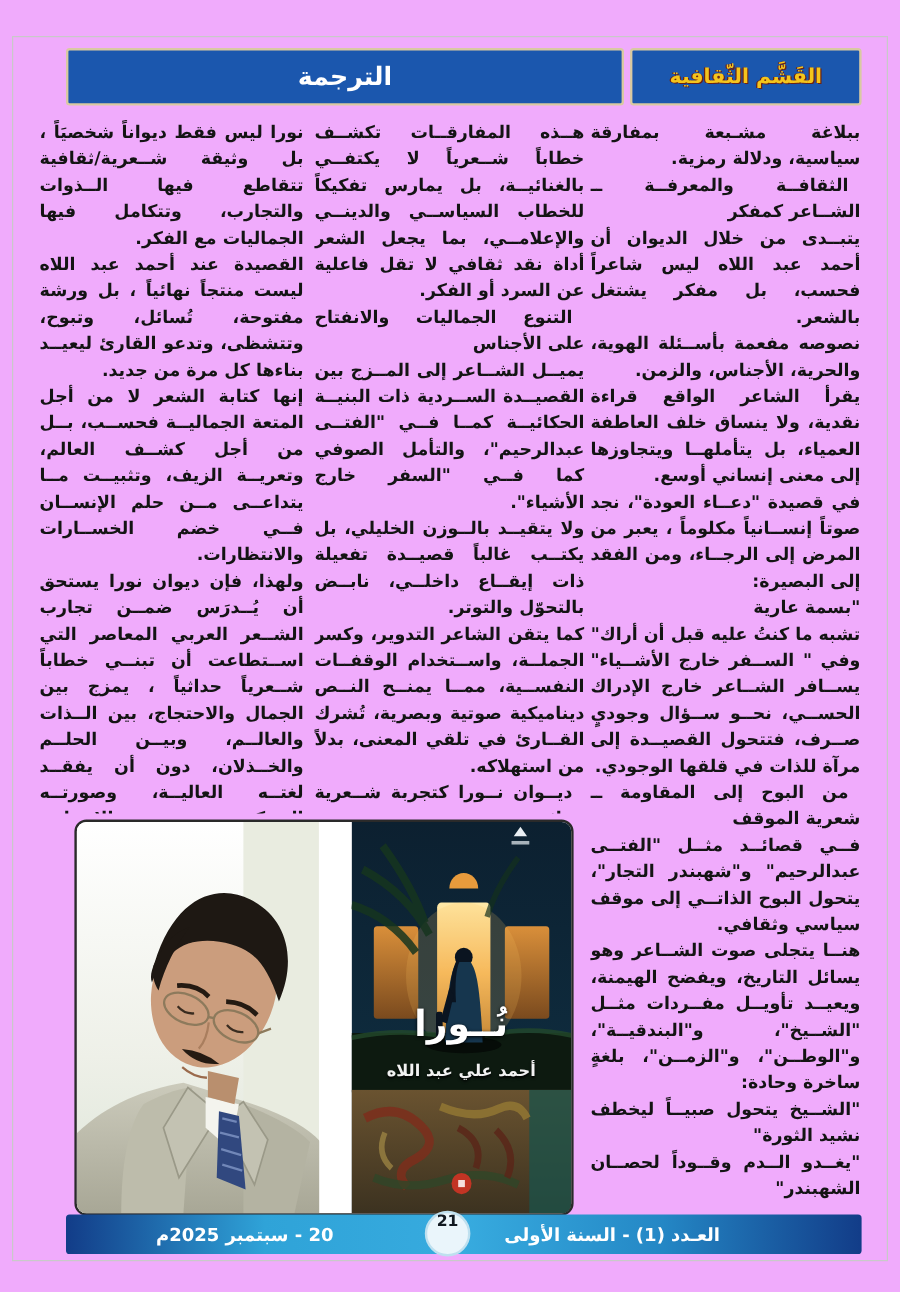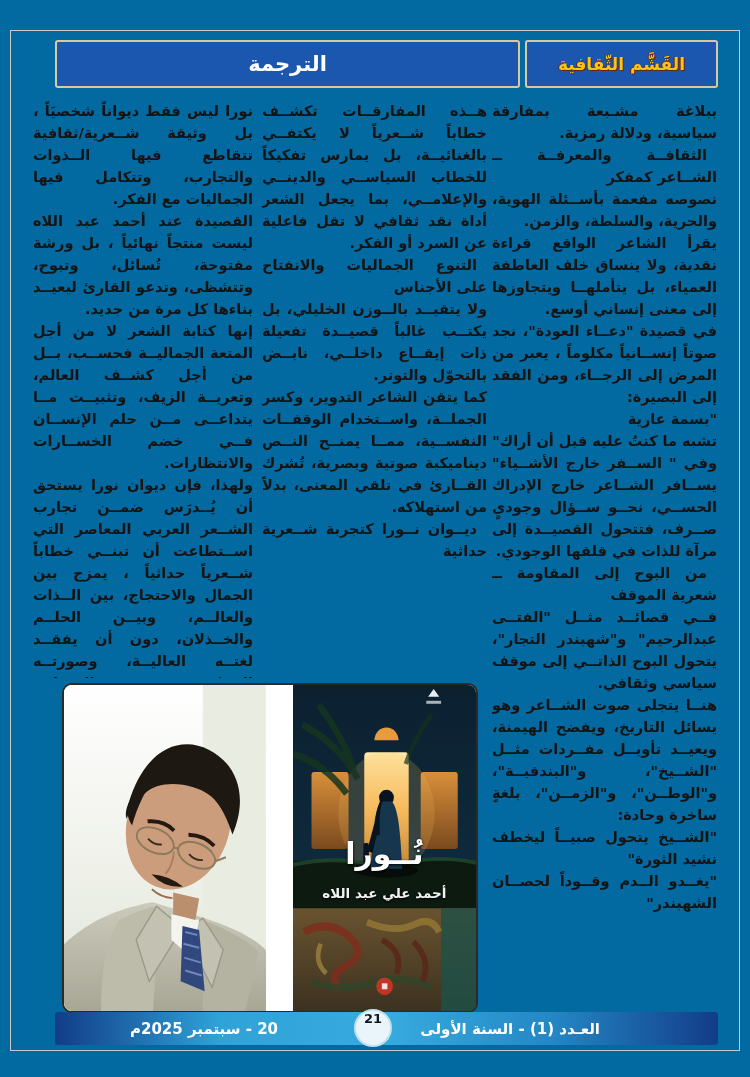--- a/index.html
+++ b/index.html
@@ -1,17 +1,17 @@
 <!DOCTYPE html>
 <html lang="ar" dir="rtl"><head>
 <meta charset="utf-8">
 <style>
   html,body{margin:0;padding:0;background:#ffffff;}
   .page{
-    position:relative;width:750px;height:1077px;background:#0369a1;
+    position:relative;width:750px;height:1077px;background:#f0abfc;
     font-family:"DejaVu Sans",sans-serif;overflow:hidden;direction:rtl;
   }
   .frame{
     position:absolute;left:10px;right:10px;top:30px;bottom:26px;
     border:1px solid #c9c9c9;pointer-events:none;
   }
   
   .hdr-box{
     position:absolute;top:40px;height:48px;background:#1b57ae;
     border:2px solid #d9c9a2;border-radius:3px;box-sizing:border-box;
@@ -81,36 +81,38 @@
   <div class="hdr-box hdr-title">
     <span>الترجمة</span>
   </div>
   <div class="hdr-box hdr-logo">
     <span>القَشَّم الثّقافية</span>
   </div>
 
   <div class="col col-right">
     <div class="p">ببلاغة مشـبعة بمفارقة سياسية، ودلالة رمزية.</div>
     <div class="p heading">الثقافــة والمعرفــة ــ الشــاعر كمفكر</div>
-    <div class="p">نصوصه مفعمة بأســئلة الهوية، والحرية، والسلطة، والزمن.</div>
+    <div class="p">يتبــدى من خلال الديوان أن أحمد عبد اللاه ليس شاعراً فحسب، بل مفكر يشتغل بالشعر.</div>
+    <div class="p">نصوصه مفعمة بأســئلة الهوية، والحرية، الأجناس، والزمن.</div>
     <div class="p">يقرأ الشاعر الواقع قراءة نقدية، ولا ينساق خلف العاطفة العمياء، بل يتأملهــا ويتجاوزها إلى معنى إنساني أوسع.</div>
     <div class="p">في قصيدة "دعــاء العودة"، نجد صوتاً إنســانياً مكلوماً ، يعبر من المرض إلى الرجــاء، ومن الفقد إلى البصيرة:</div>
     <div class="p">"بسمة عارية</div>
     <div class="p">تشبه ما كنتُ عليه قبل أن أراك"</div>
     <div class="p">وفي " الســفر خارج الأشــياء" يســافر الشــاعر خارج الإدراك الحســي، نحــو ســؤال وجوديٍ صــرف، فتتحول القصيــدة إلى مرآة للذات في قلقها الوجودي.</div>
     <div class="p heading">من البوح إلى المقاومة ــ شعرية الموقف</div>
     <div class="p">فــي قصائــد مثــل "الفتــى عبدالرحيم" و"شهبندر التجار"، يتحول البوح الذاتــي إلى موقف سياسي وثقافي.</div>
     <div class="p">هنــا يتجلى صوت الشــاعر وهو يسائل التاريخ، ويفضح الهيمنة، ويعيــد تأويــل مفــردات مثــل "الشــيخ"، و"البندقيــة"، و"الوطــن"، و"الزمــن"، بلغةٍ ساخرة وحادة:</div>
     <div class="p">"الشــيخ يتحول صبيــاً ليخطف نشيد الثورة"</div>
     <div class="p">"يغــدو الــدم وقــوداً لحصــان الشهبندر"</div>
   </div>
 
   <div class="col col-middle">
     <div class="p">هــذه المفارقــات تكشــف خطاباً شــعرياً لا يكتفــي بالغنائيــة، بل يمارس تفكيكاً للخطاب السياســي والدينــي والإعلامــي، بما يجعل الشعر أداة نقد ثقافي لا تقل فاعلية عن السرد أو الفكر.</div>
     <div class="p heading">التنوع الجماليات والانفتاح على الأجناس</div>
+    <div class="p">يميــل الشــاعر إلى المــزج بين القصيــدة الســردية ذات البنيــة الحكائيــة كمــا فــي "الفتــى عبدالرحيم"، والتأمل الصوفي كما فــي "السفر خارج الأشياء".</div>
     <div class="p">ولا يتقيــد بالــوزن الخليلي، بل يكتــب غالباً قصيــدة تفعيلة ذات إيقــاع داخلــي، نابــض بالتحوّل والتوتر.</div>
     <div class="p">كما يتقن الشاعر التدوير، وكسر الجملــة، واســتخدام الوقفــات النفســية، ممــا يمنــح النــص ديناميكية صوتية وبصرية، تُشرك القــارئ في تلقي المعنى، بدلاً من استهلاكه.</div>
     <div class="p heading">ديــوان نــورا كتجربة شــعرية حداثية</div>
   </div>
 
   <div class="col col-left">
     <div class="p">نورا ليس فقط ديواناً شخصيَاً ، بل وثيقة شــعرية/ثقافية تتقاطع فيها الــذوات والتجارب، وتتكامل فيها الجماليات مع الفكر.</div>
     <div class="p">القصيدة عند أحمد عبد اللاه ليست منتجاً نهائياً ، بل ورشة مفتوحة، تُسائل، وتبوح، وتتشظى، وتدعو القارئ ليعيــد بناءها كل مرة من جديد.</div>
     <div class="p">إنها كتابة الشعر لا من أجل المتعة الجماليــة فحســب، بــل من أجل كشــف العالم، وتعريــة الزيف، وتثبيــت مــا يتداعــى مــن حلم الإنســان فــي خضم الخســارات والانتظارات.</div>
     <div class="p">ولهذا، فإن ديوان نورا يستحق أن يُــدرَس ضمــن تجارب الشــعر العربي المعاصر التي اســتطاعت أن تبنــي خطاباً شــعرياً حداثياً ، يمزج بين الجمال والاحتجاج، بين الــذات والعالــم، وبيــن الحلــم والخــذلان، دون أن يفقــد لغتــه العاليــة، وصورتــه المبتكــرة، وصوته الإنساني العميق.</div>

